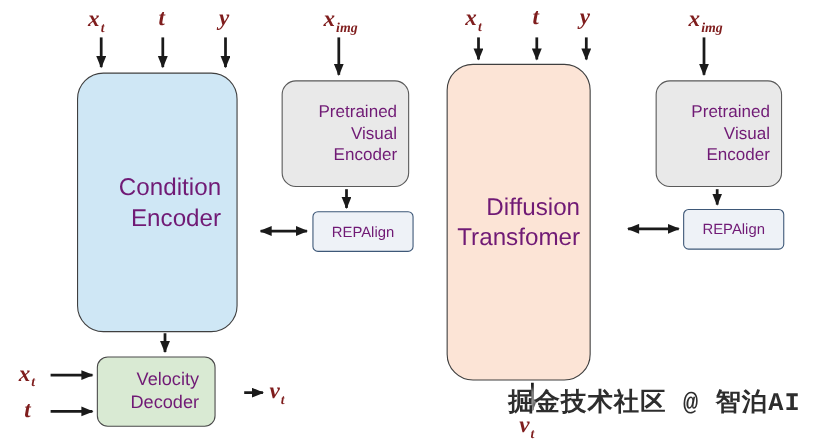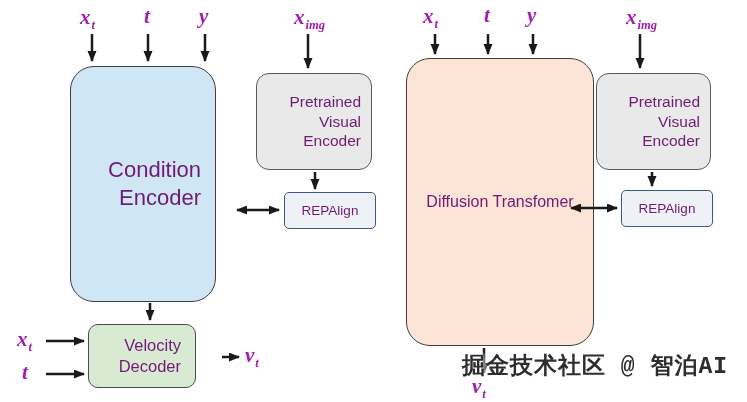--- a/index.html
+++ b/index.html
@@ -1,25 +1,25 @@
 <!DOCTYPE html>
 <html><head>
 <meta charset="utf-8">
 <style>
   html,body{margin:0;padding:0;background:#ffffff;}
   .canvas{position:relative;width:747px;height:402px;background:#ffffff;overflow:hidden;font-family:"Liberation Sans",sans-serif;}
   .box{position:absolute;box-sizing:border-box;display:flex;align-items:center;justify-content:center;text-align:right;color:#701a75;line-height:1.28;z-index:2;}
   .box-condition{left:70px;top:66px;width:146px;height:236px;background:#cfe7f5;border:1.7px solid #3f3f3f;border-radius:24px;font-size:22px;padding:0 14px;}
-  .box-diffusion{left:406px;top:58px;width:188px;height:288px;background:#fce4d6;border:1.7px solid #3f3f3f;border-radius:24px;font-size:16px;padding:0 16px;}
+  .box-diffusion{left:406px;top:58px;width:131px;height:288px;background:#fce4d6;border:1.7px solid #3f3f3f;border-radius:24px;font-size:22px;padding:0 16px;}
   .box-pretrained-left{left:256px;top:73px;width:116px;height:97px;background:#e9e9e9;border:1.5px solid #5a5a5a;border-radius:13px;font-size:15.5px;padding:0 10px;}
   .box-pretrained-right{left:596px;top:73px;width:115px;height:97px;background:#e9e9e9;border:1.5px solid #5a5a5a;border-radius:13px;font-size:15.5px;padding:0 10px;}
   .box-repalign-left{left:284px;top:192px;width:92px;height:37px;background:#eef2f7;border:1.6px solid #3e5878;border-radius:5px;font-size:13.5px;}
   .box-repalign-right{left:621px;top:190px;width:92px;height:37px;background:#eef2f7;border:1.6px solid #3e5878;border-radius:5px;font-size:13.5px;}
   .box-velocity{left:88px;top:324px;width:108px;height:64px;background:#d9ead3;border:1.5px solid #4a4a4a;border-radius:10px;font-size:16.5px;padding:0 14px;}
-  .math{position:absolute;font-family:"Liberation Serif",serif;font-style:italic;font-weight:600;font-size:21px;color:#a21caf;white-space:nowrap;z-index:3;}
+  .math{position:absolute;font-family:"Liberation Serif",serif;font-style:italic;font-weight:600;font-size:21px;color:#7f1d1d;white-space:nowrap;z-index:3;}
   .math sub{font-size:0.6em;font-style:italic;margin-left:1px;}
   svg.arrows{position:absolute;left:0;top:0;pointer-events:none;z-index:4;}
   .watermark{position:absolute;left:462px;top:350px;font-weight:bold;font-size:23px;color:#2d2d2d;letter-spacing:1px;text-shadow:0 0 3px #ffffff,0 0 6px #ffffff;z-index:9;white-space:nowrap;font-family:Liberation Mono, monospace;}
 </style>
 </head>
 <body>
 
 <div class="canvas">
 
   <div class="box box-condition">

